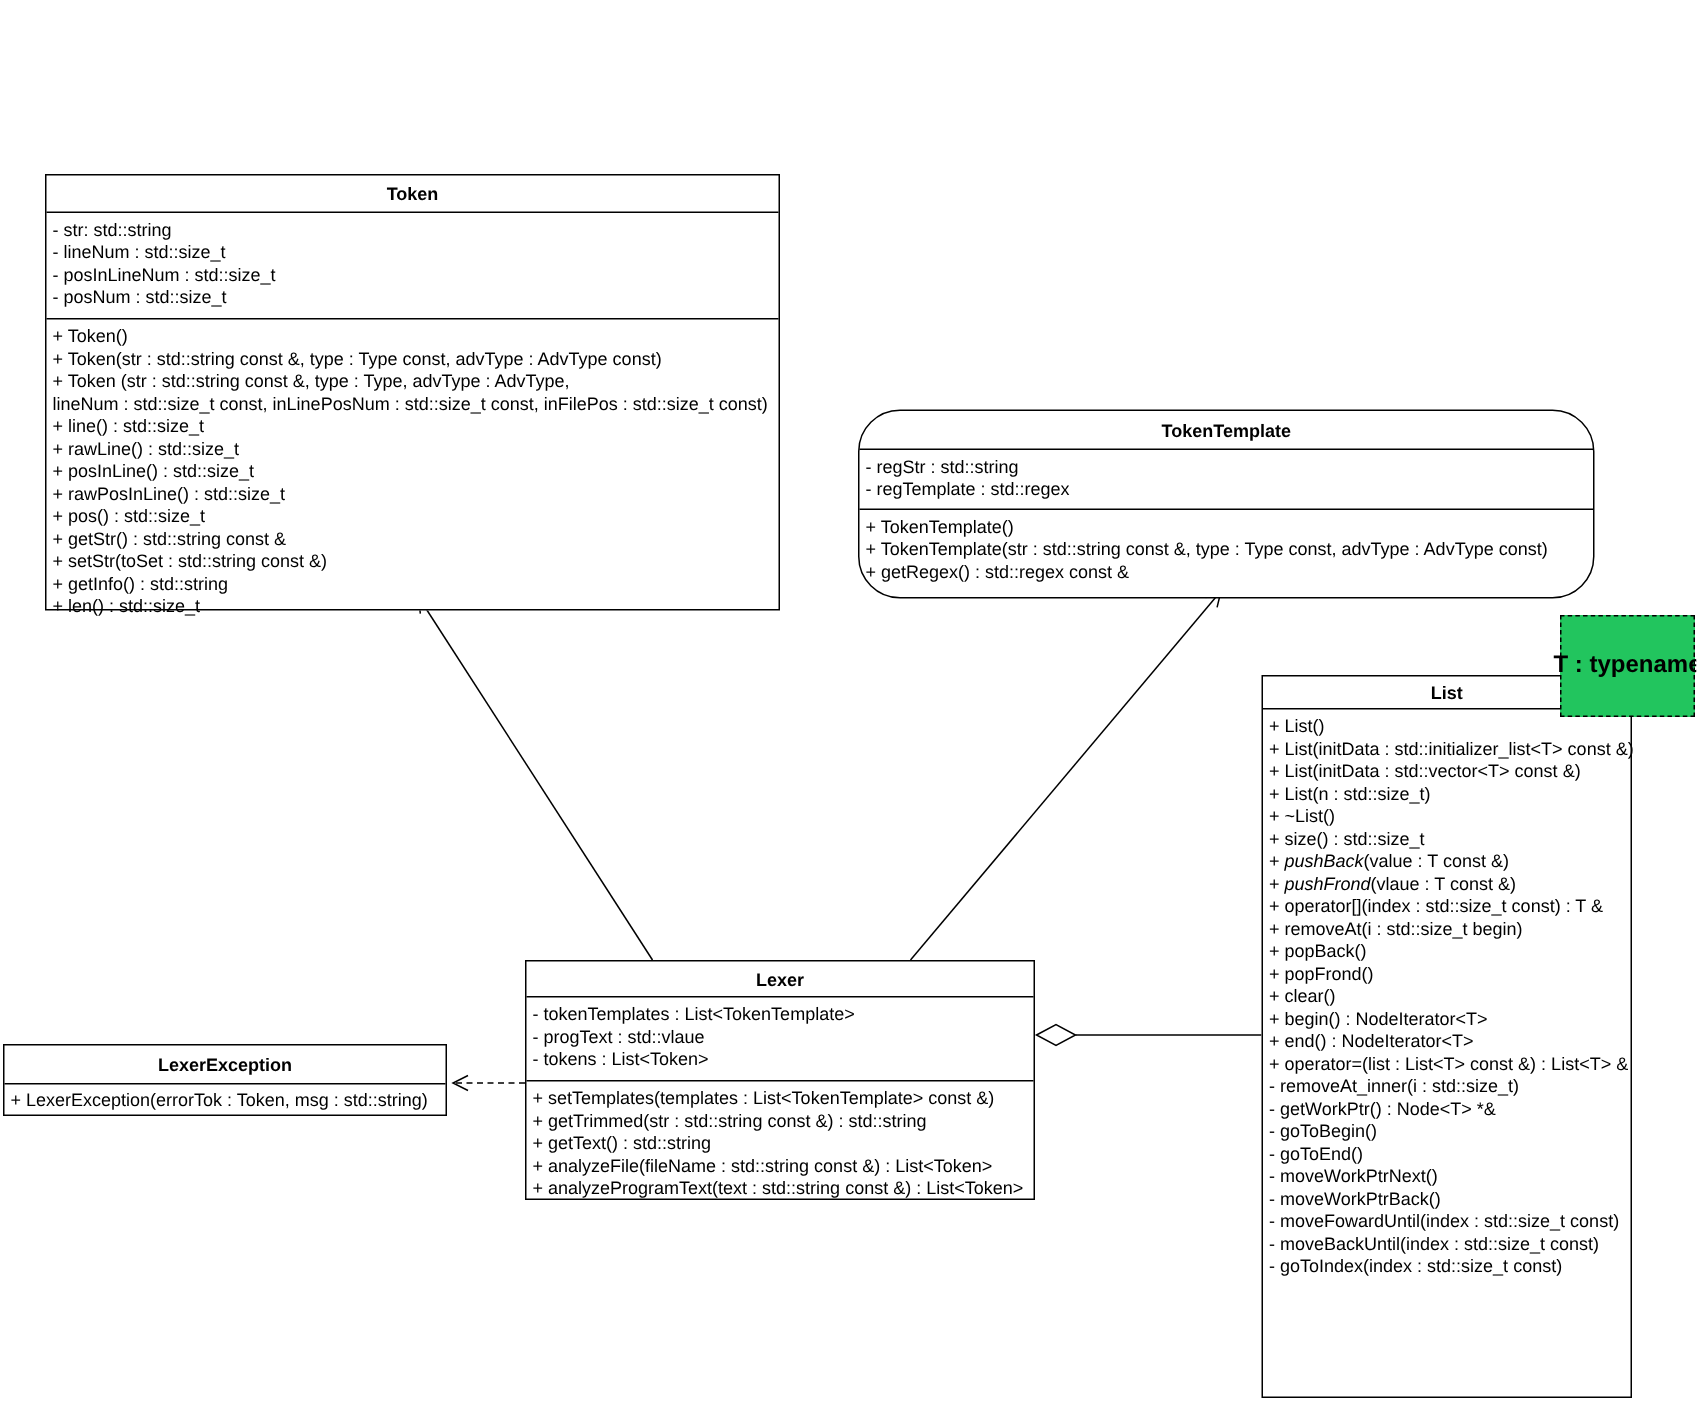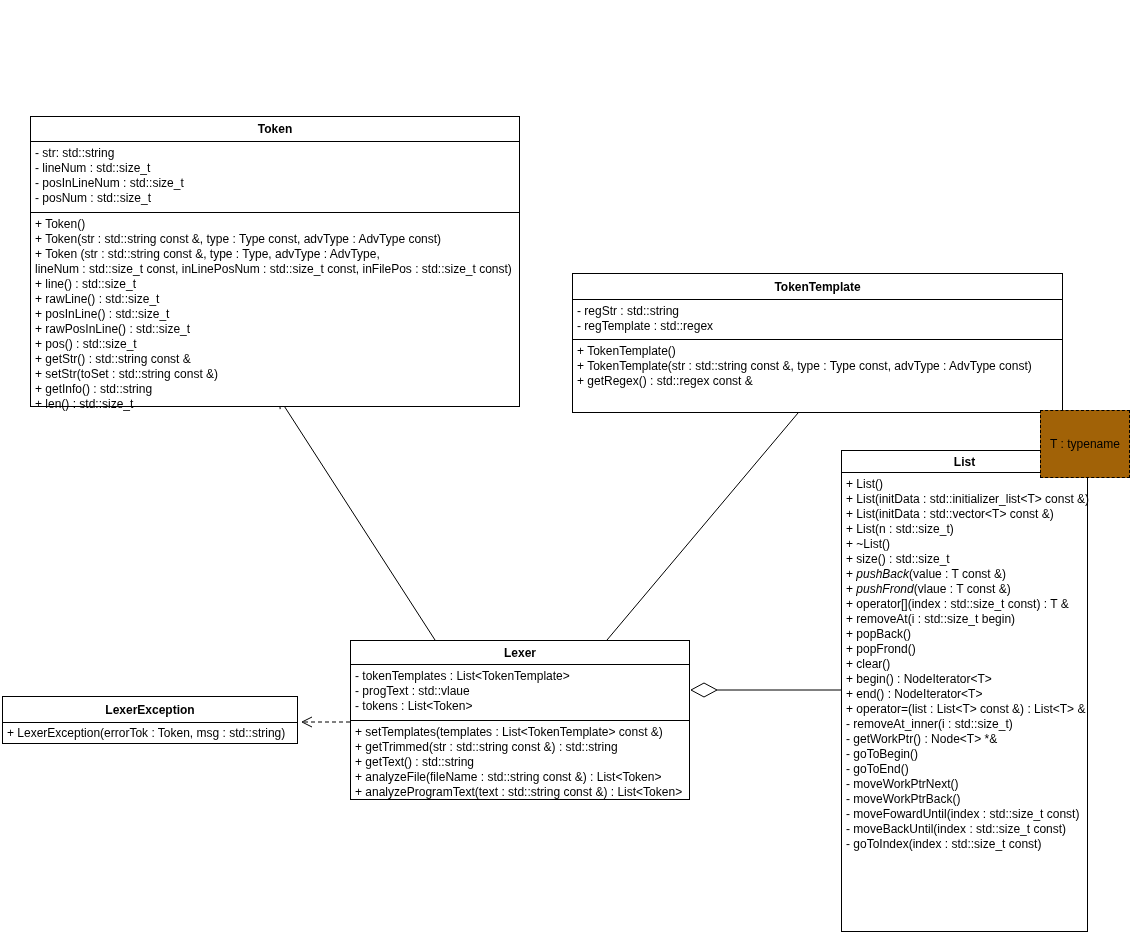--- a/index.html
+++ b/index.html
@@ -51,49 +51,50 @@
   .uml-row {
     font-size: 12px;
     line-height: 15px;
     white-space: pre;
   }
   
   #cls-token            { left: 30px;  top: 116px; width: 490px; height: 291px; }
   #cls-token .uml-title { height: 24px; }
   #cls-token .uml-attrs { height: 71px; }
 
-  #cls-token-template            { left: 572px; top: 273px; width: 491px; height: 140px; }
+  #cls-token-template            { left: 572px; top: 273px; width: 491px; height: 126px; border-radius: 28px; }
   #cls-token-template .uml-title { height: 25px; }
   #cls-token-template .uml-attrs { height: 40px; }
 
   #cls-list            { left: 841px; top: 450px; width: 247px; height: 482px; }
   #cls-list .uml-title { height: 21px; }
   #cls-list .uml-attrs { height: 89px; }
 
   #cls-lexer            { left: 350px; top: 640px; width: 340px; height: 160px; }
   #cls-lexer .uml-title { height: 23px; }
   #cls-lexer .uml-attrs { height: 56px; }
 
   #cls-lexer-exception            { left: 2px; top: 696px; width: 296px; height: 48px; }
   #cls-lexer-exception .uml-title { height: 25px; text-align: center; }
   #cls-lexer-exception .uml-methods { padding-top: 3px; }
 
   .template-param-box {
     position: absolute;
     left: 1040px; top: 410px;
     width: 90px; height: 68px;
-    background: #a16207;
+    background: #22c55e;
     border: 1px dashed #000000;
     box-sizing: border-box;
     display: flex;
     align-items: center;
     justify-content: center;
-    font-size: 12px;
+    font-size: 16px;
     white-space: pre;
     z-index: 5;
+    font-weight: bold;
   }
 </style>
 </head>
 <body>
 
 <div class="canvas">
 
   <svg class="connector-layer" width="1131" height="936" viewBox="0 0 1131 936" xmlns="http://www.w3.org/2000/svg">
     <defs>
       <marker id="openArrow" markerWidth="16" markerHeight="16" refX="12" refY="7" orient="auto" markerUnits="userSpaceOnUse">

